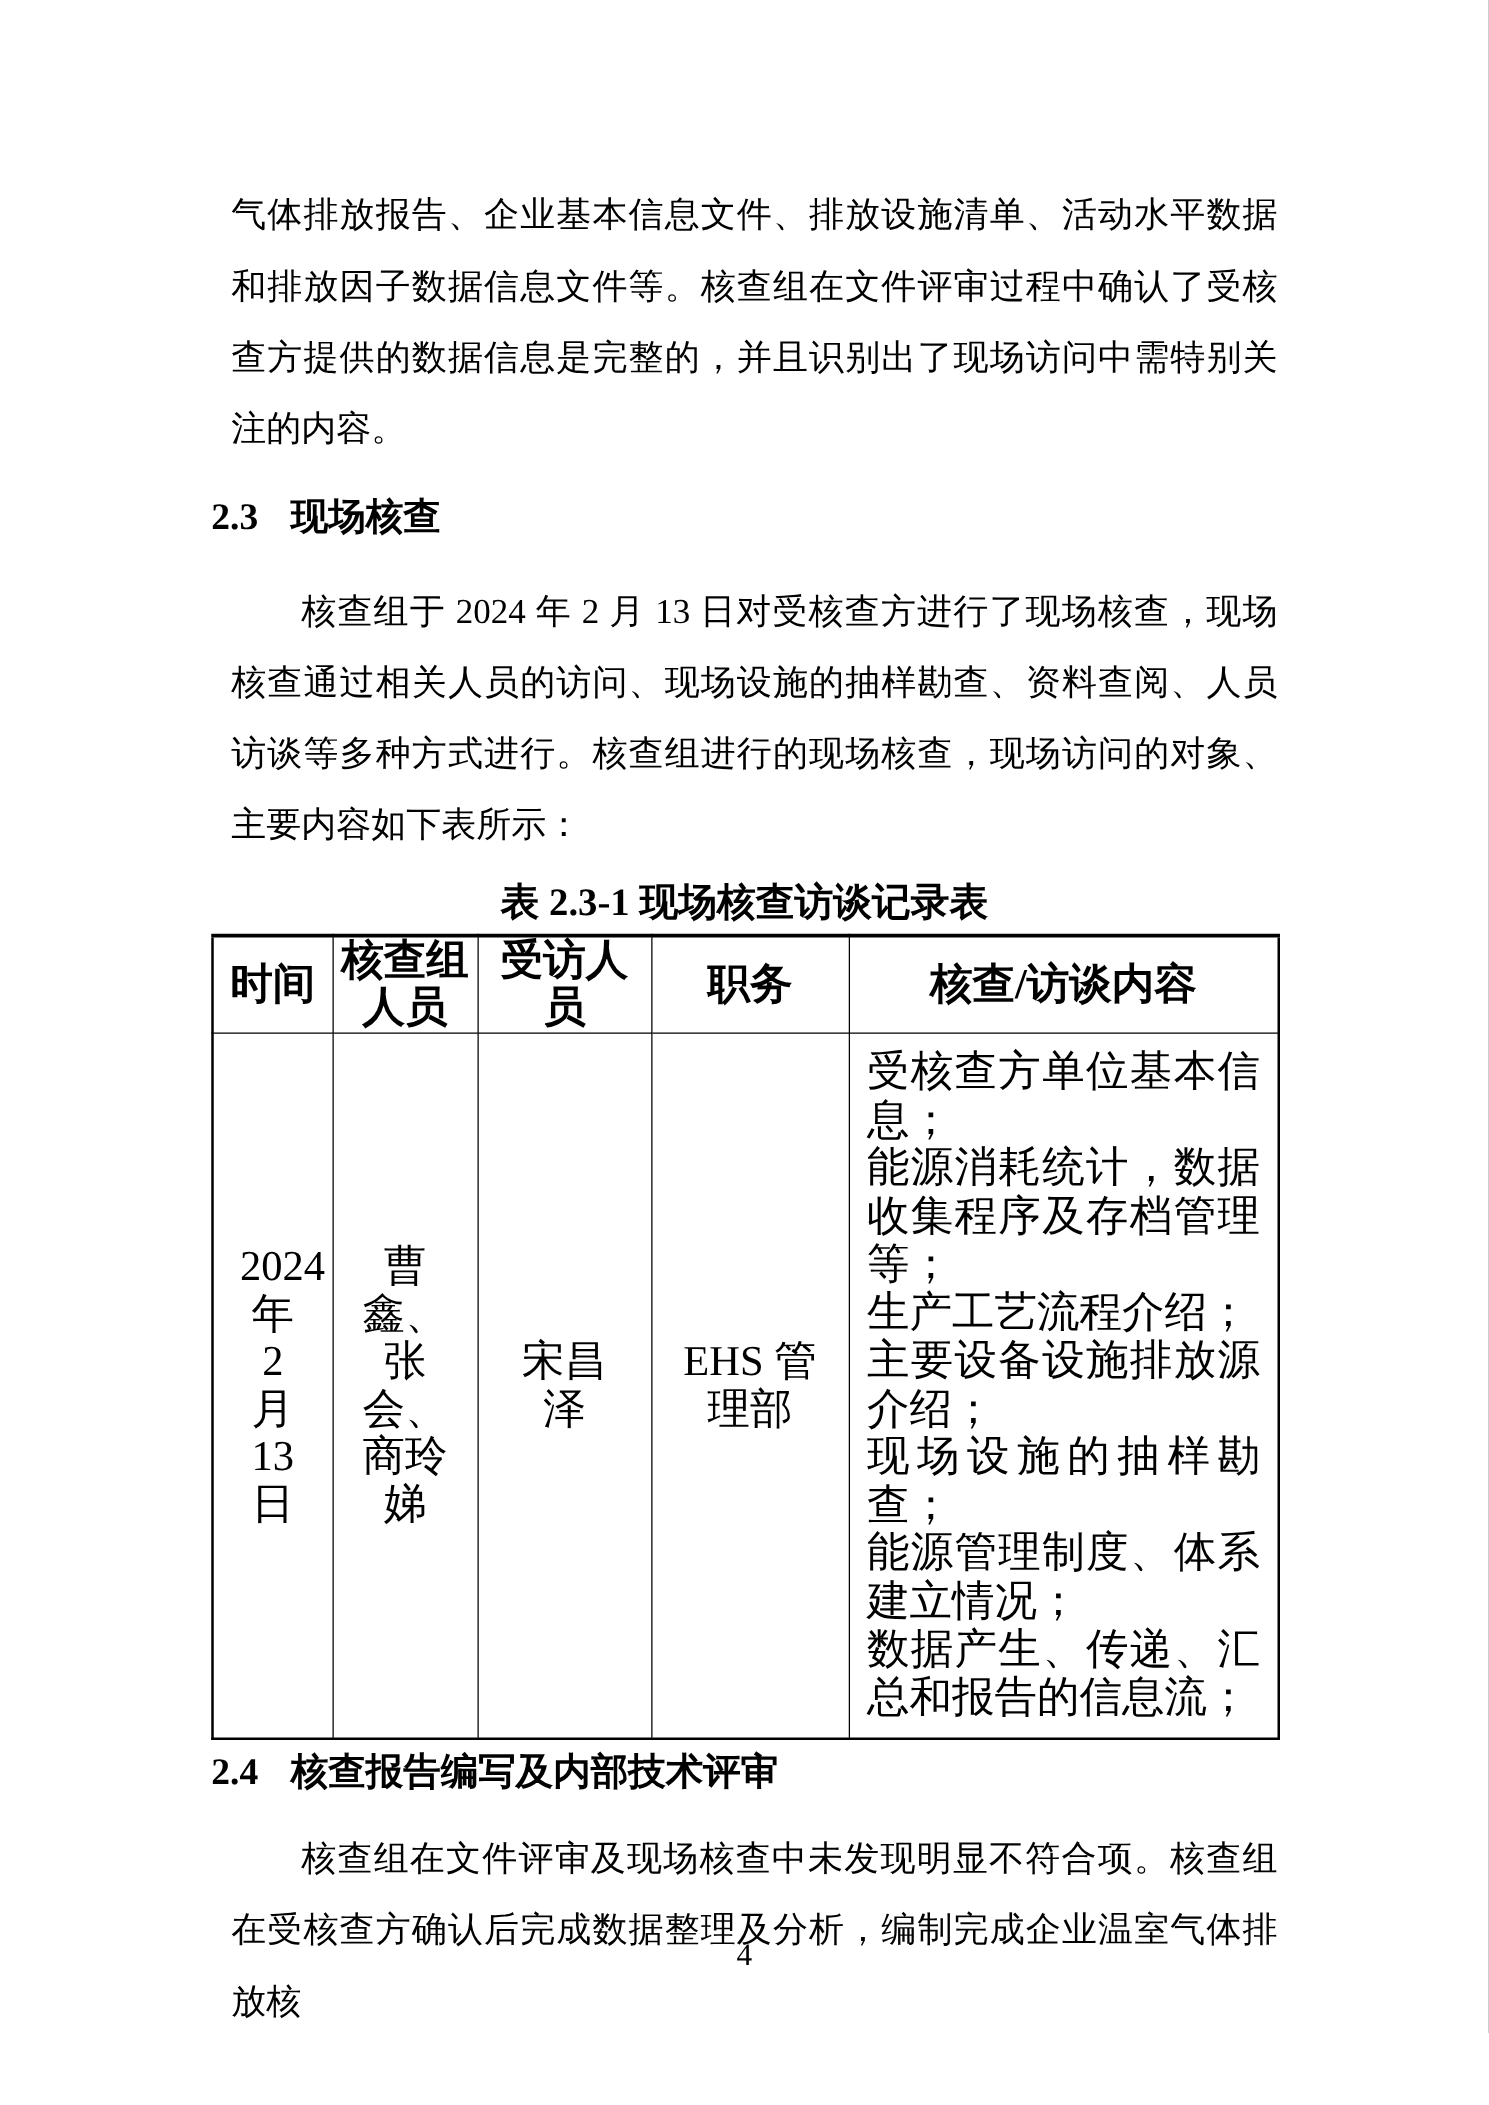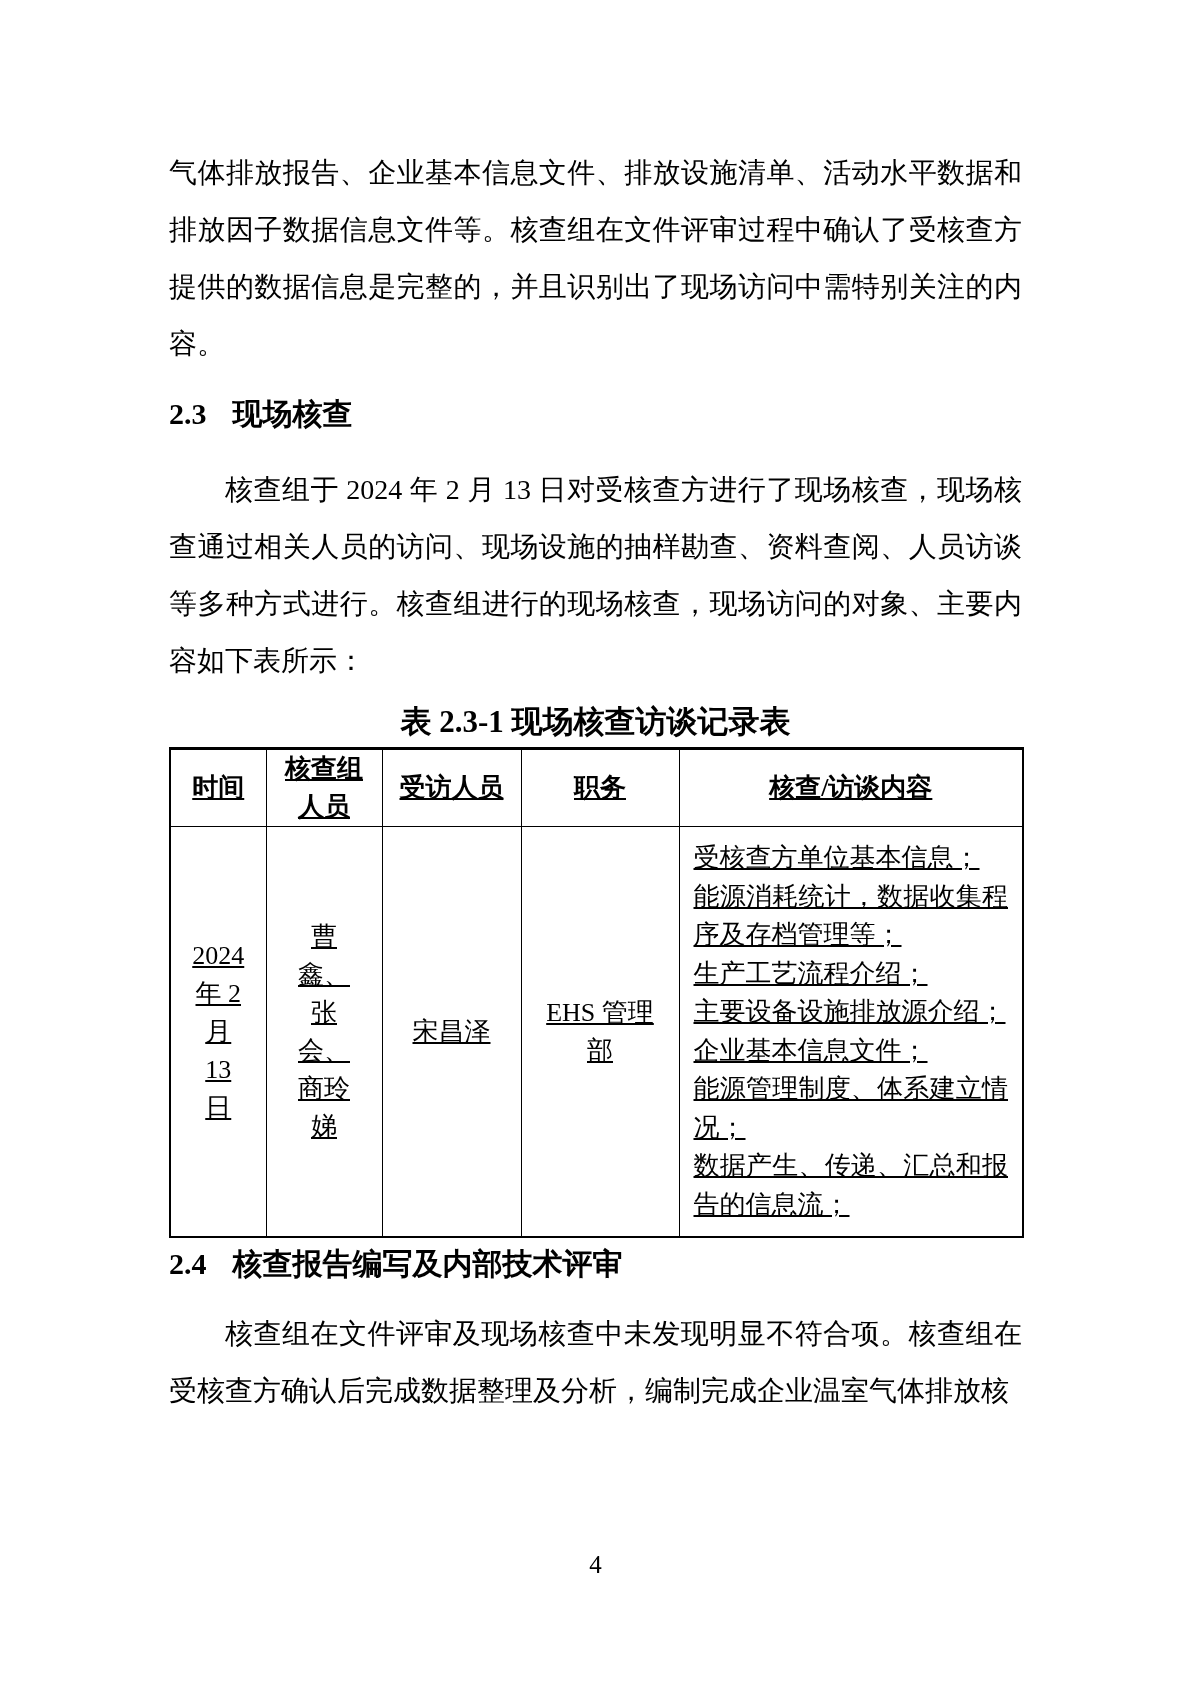--- a/index.html
+++ b/index.html
@@ -13,20 +13,21 @@
     color: #000000;
     font-family: "Liberation Serif", "DejaVu Serif", serif;
     padding: 144px 169px 0 169px;
     overflow: hidden;
   }
   .body-text {
     font-size: 28px;
     line-height: 57px;
     text-align: justify;
     text-justify: inter-character;
+    margin-left: 16px;
   }
   .body-text.indent { text-indent: 2em; }
   .section-heading {
     font-size: 30px;
     font-weight: bold;
     line-height: 46px;
     font-family: "Liberation Serif", "DejaVu Serif", serif;
   }
   .section-heading .sec-num { display: inline-block; margin-right: 26px; }
   .heading-23 { margin-top: 19px; margin-bottom: 24px; }
@@ -36,24 +37,23 @@
     font-weight: bold;
     line-height: 42px;
     text-align: center;
     margin-top: 12px;
     margin-bottom: 4px;
   }
   table.interview-table {
     width: 853px;
     border-collapse: collapse;
     table-layout: fixed;
-    font-size: 26px;
+    font-size: 34px;
     border: 2px solid #000;
     border-top-width: 3px;
-    text-decoration: underline;
   }
   table.interview-table th,
   table.interview-table td {
     border: 1px solid #000;
     vertical-align: middle;
     font-weight: normal;
   }
   table.interview-table th {
     font-weight: bold;
     text-align: center;
@@ -126,21 +126,21 @@
 年 2 月
 13 日</td>
         <td>曹鑫、张会、商玲娣</td>
         <td>宋昌泽</td>
         <td>EHS 管理部</td>
         <td class="content-cell">
           <div>受核查方单位基本信息；</div>
           <div>能源消耗统计，数据收集程序及存档管理等；</div>
           <div>生产工艺流程介绍；</div>
           <div>主要设备设施排放源介绍；</div>
-          <div>企业基本信息文件；</div>
+          <div>现场设施的抽样勘查；</div>
           <div>能源管理制度、体系建立情况；</div>
           <div>数据产生、传递、汇总和报告的信息流；</div>
         </td>
       </tr>
     </tbody>
   </table>
 
   <h2 class="section-heading heading-24">
     <span class="sec-num">2.4</span><span>核查报告编写及内部技术评审</span>
   </h2>

